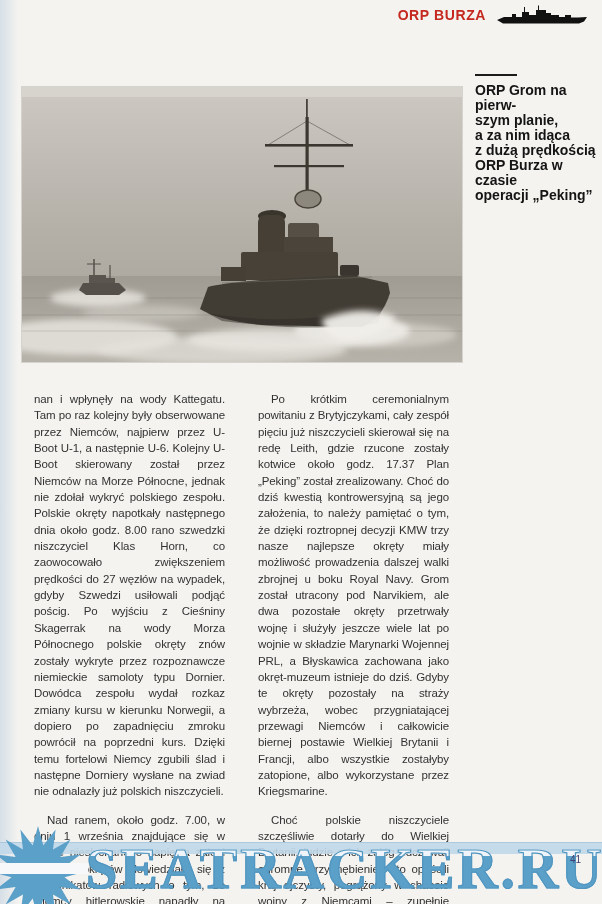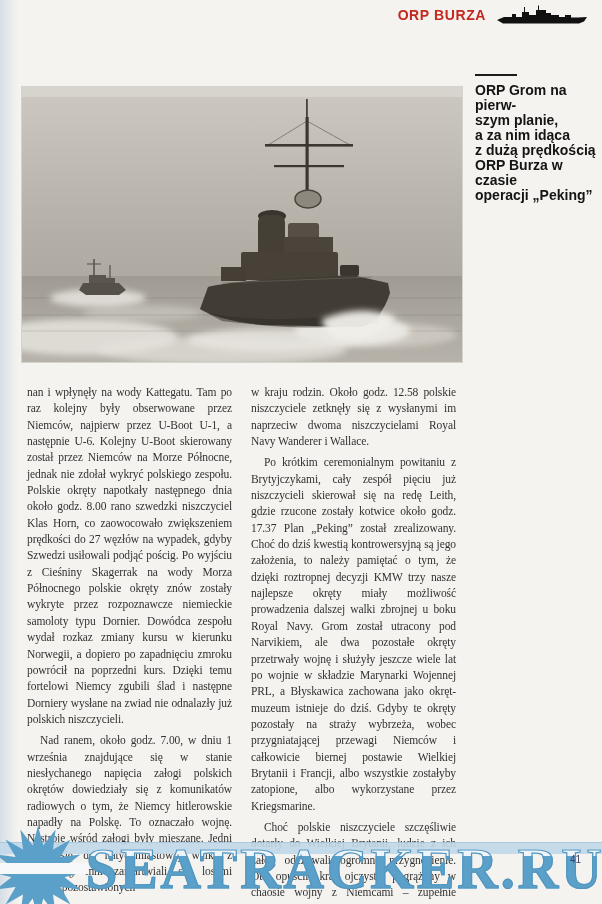--- a/index.html
+++ b/index.html
@@ -17,22 +17,22 @@
        background:#b8b4ac;box-shadow:0 0 0 1px rgba(120,115,105,.25);}
   .photo svg{display:block;}
   
   .caption{position:absolute;left:475px;top:74px;width:124px;}
   .caption-rule{width:42px;height:2px;background:#1a1a1a;margin-bottom:7px;}
   .caption-text{margin:0;font-size:14px;line-height:15px;font-weight:bold;color:#141414;
        white-space:pre-line;}
   
   .article{position:absolute;left:22px;top:379px;width:440px;display:flex;gap:9px;}
   .col{width:215px;}
-  .col p{margin:5px;font-size:11.5px;line-height:16.35px;color:#323232;
-       text-align:justify;letter-spacing:-0.1px;font-family:Liberation Serif, serif;}
+  .col p{margin:12px;font-size:11.5px;line-height:16.35px;color:#323232;
+       text-align:justify;letter-spacing:-0.1px;}
   .col p.indent{text-indent:13px;}
   
   .wm-band{position:absolute;left:0;top:842px;width:602px;height:11px;
        background:#c2d9ea;border-top:1px solid #a5c5dc;opacity:.9;z-index:1;}
   .sun{position:absolute;left:-12px;top:822px;z-index:2;}
   .wm-text{position:absolute;left:86px;top:836px;z-index:2;
        font-family:"Liberation Serif",serif;font-weight:bold;font-size:56px;
        letter-spacing:3px;color:#5ba0c9;white-space:nowrap;transform:scaleY(1.02);
        transform-origin:left top;}
   @supports (-webkit-background-clip:text){
@@ -139,21 +139,20 @@
 ORP Burza w czasie
 operacji „Peking”</p>
   </aside>
 
   <main class="article">
     <div class="col">
       <p>nan i wpłynęły na wody Kattegatu. Tam po raz kolejny były obserwowane przez Niemców, najpierw przez U-Boot U-1, a następnie U-6. Kolejny U-Boot skierowany został przez Niemców na Morze Północne, jednak nie zdołał wykryć polskiego zespołu. Polskie okręty napotkały następnego dnia około godz. 8.00 rano szwedzki niszczyciel Klas Horn, co zaowocowało zwiększeniem prędkości do 27 węzłów na wypadek, gdyby Szwedzi usiłowali podjąć pościg. Po wyjściu z Cieśniny Skagerrak na wody Morza Północnego polskie okręty znów zostały wykryte przez rozpoznawcze niemieckie samoloty typu Dornier. Dowódca zespołu wydał rozkaz zmiany kursu w kierunku Norwegii, a dopiero po zapadnięciu zmroku powrócił na poprzedni kurs. Dzięki temu fortelowi Niemcy zgubili ślad i następne Dorniery wysłane na zwiad nie odnalazły już polskich niszczycieli.</p>
       <p class="indent">Nad ranem, około godz. 7.00, w dniu 1 września znajdujące się w stanie niesłychanego napięcia załogi polskich okrętów dowiedziały się z komunikatów radiowych o tym, że Niemcy hitlerowskie napadły na Polskę. To oznaczało wojnę. Nastroje wśród załogi były mieszane. Jedni palili się do natychmiastowej walki z najeźdźcą, inni zamartwiali się losami swoich pozostawionych</p>
     </div>
     <div class="col">
-      <p>w kraju rodzin. Około godz. 12.58 polskie niszczyciele zetknęły się z wysłanymi im naprzeciw dwoma niszczycielami Royal Navy Wanderer i Wallace.</p>
       <p class="indent">Po krótkim ceremonialnym powitaniu z Brytyjczykami, cały zespół pięciu już niszczycieli skierował się na redę Leith, gdzie rzucone zostały kotwice około godz. 17.37 Plan „Peking” został zrealizowany. Choć do dziś kwestią kontrowersyjną są jego założenia, to należy pamiętać o tym, że dzięki roztropnej decyzji KMW trzy nasze najlepsze okręty miały możliwość prowadzenia dalszej walki zbrojnej u boku Royal Navy. Grom został utracony pod Narvikiem, ale dwa pozostałe okręty przetrwały wojnę i służyły jeszcze wiele lat po wojnie w składzie Marynarki Wojennej PRL, a Błyskawica zachowana jako okręt-muzeum istnieje do dziś. Gdyby te okręty pozostały na straży wybrzeża, wobec przygniatającej przewagi Niemców i całkowicie biernej postawie Wielkiej Brytanii i Francji, albo wszystkie zostałyby zatopione, albo wykorzystane przez Kriegsmarine.</p>
       <p class="indent">Choć polskie niszczyciele szczęśliwie dotarły do Wielkiej Brytanii, ludzie z ich załóg odczuwali ogromne przygnębienie. Oto opuścili kraj ojczysty, pogrążony w chaosie wojny z Niemcami – zupełnie niespodzie-</p>
     </div>
   </main>
 
   <div class="wm-band"></div>
 
   <svg class="sun" width="100" height="100" viewBox="0 0 100 100">
     <polygon fill="#5ba0c9" points="96,50 76.5,55.3 92.5,67.6 72.4,65 82.5,82.5 65,72.4
       67.6,92.5 55.3,76.5 50,96 44.7,76.5 32.4,92.5 35,72.4 17.5,82.5 27.6,65 7.5,67.6

